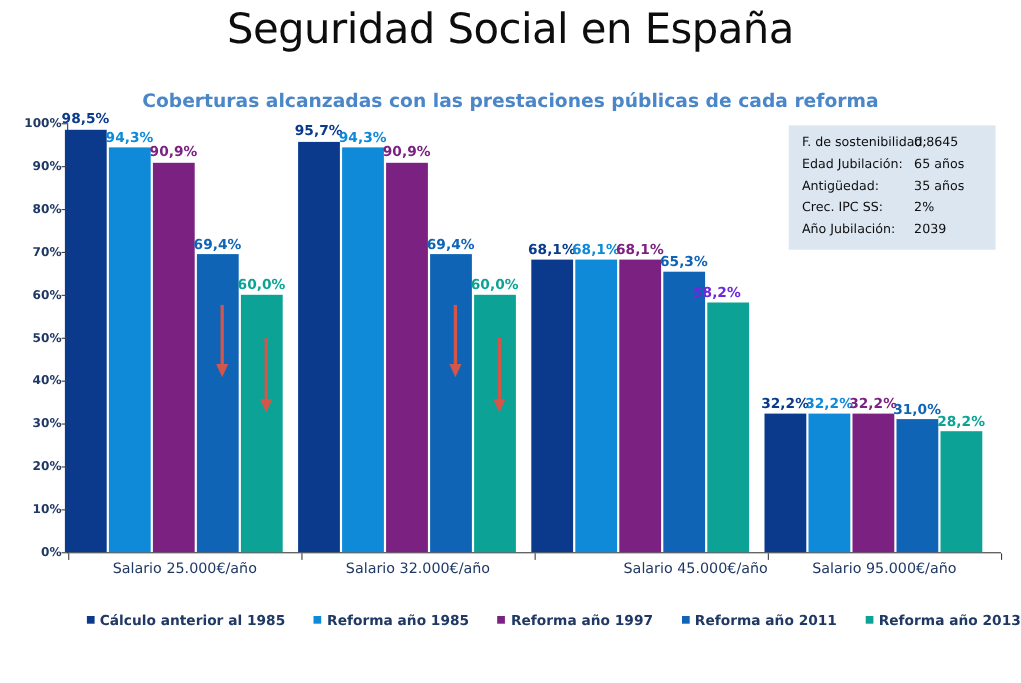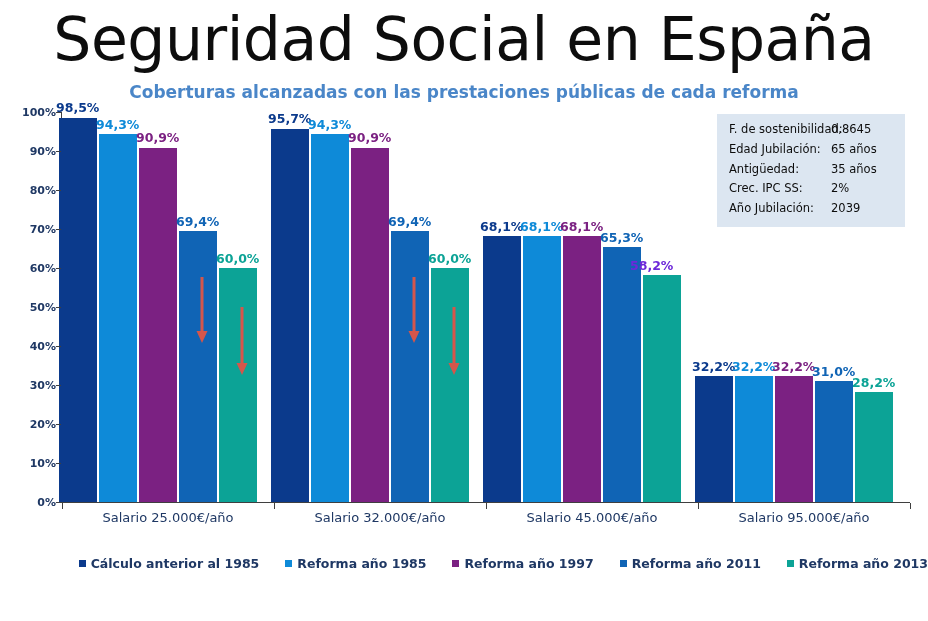--- a/index.html
+++ b/index.html
@@ -15,21 +15,21 @@
     overflow: hidden;
   }
 
   
   #main-title {
     position: absolute;
     top: 6px;
     left: 0;
     width: 928px;
     text-align: center;
-    font-size: 60px;
+    font-size: 38px;
     font-weight: 400;
     color: #0d0d0d;
     letter-spacing: -0.5px;
     line-height: 1.1;
     font-family: "DejaVu Sans", sans-serif;
   }
   #subtitle {
     position: absolute;
     top: 82px;
     left: 0;
@@ -269,21 +269,21 @@
         <div class="bar-label" style="color: rgb(123, 33, 130); left: 74px; bottom: 128.58px;">32,2%</div>
         <div class="bar" style="left: 117px; width: 38px; height: 120.9px; background: rgb(16, 100, 181);"></div>
         <div class="bar-label" style="color: rgb(16, 100, 181); left: 114px; bottom: 123.9px; margin-top: 14px;">31,0%</div>
         <div class="bar" style="left: 157px; width: 38px; height: 109.98px; background: rgb(12, 163, 150);"></div>
         <div class="bar-label" style="color: rgb(12, 163, 150); left: 154px; bottom: 112.98px;">28,2%</div>
       </div>
     </div>
   <div id="category-labels">
       <div class="cat-label" style="left: 44px; width: 212px;">Salario 25.000€/año</div>
       <div class="cat-label" style="left: 256px; width: 212px;">Salario 32.000€/año</div>
-      <div class="cat-label" style="left: 468px; width: 212px;">Salario 45.000€/año</div>
+      <div class="cat-label" style="left: 468px; width: 212px; text-align: right;">Salario 45.000€/año</div>
       <div class="cat-label" style="left: 680px; width: 212px;">Salario 95.000€/año</div>
     </div>
   <div id="annotations-layer">
       <div class="arrow" style="left: 177px; top: 165px;"><svg width="14" height="66" viewBox="0 0 14 66">
           <rect x="5.5" y="0" width="3" height="55" fill="#d4564b"></rect>
           <polygon points="7,66 1.5,54 12.5,54" fill="#d4564b"></polygon>
         </svg></div>
       <div class="arrow" style="left: 217px; top: 195px;"><svg width="14" height="68" viewBox="0 0 14 68">
           <rect x="5.5" y="0" width="3" height="57" fill="#d4564b"></rect>
           <polygon points="7,68 1.5,56 12.5,56" fill="#d4564b"></polygon>

